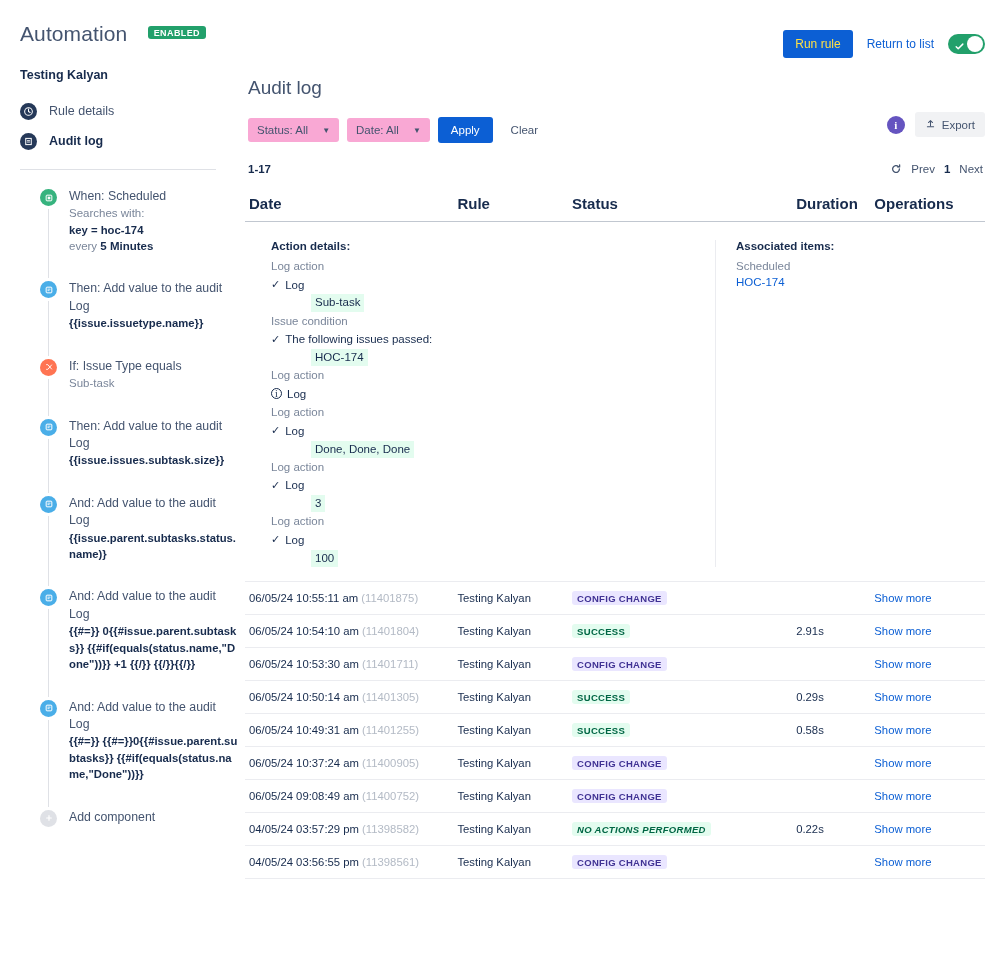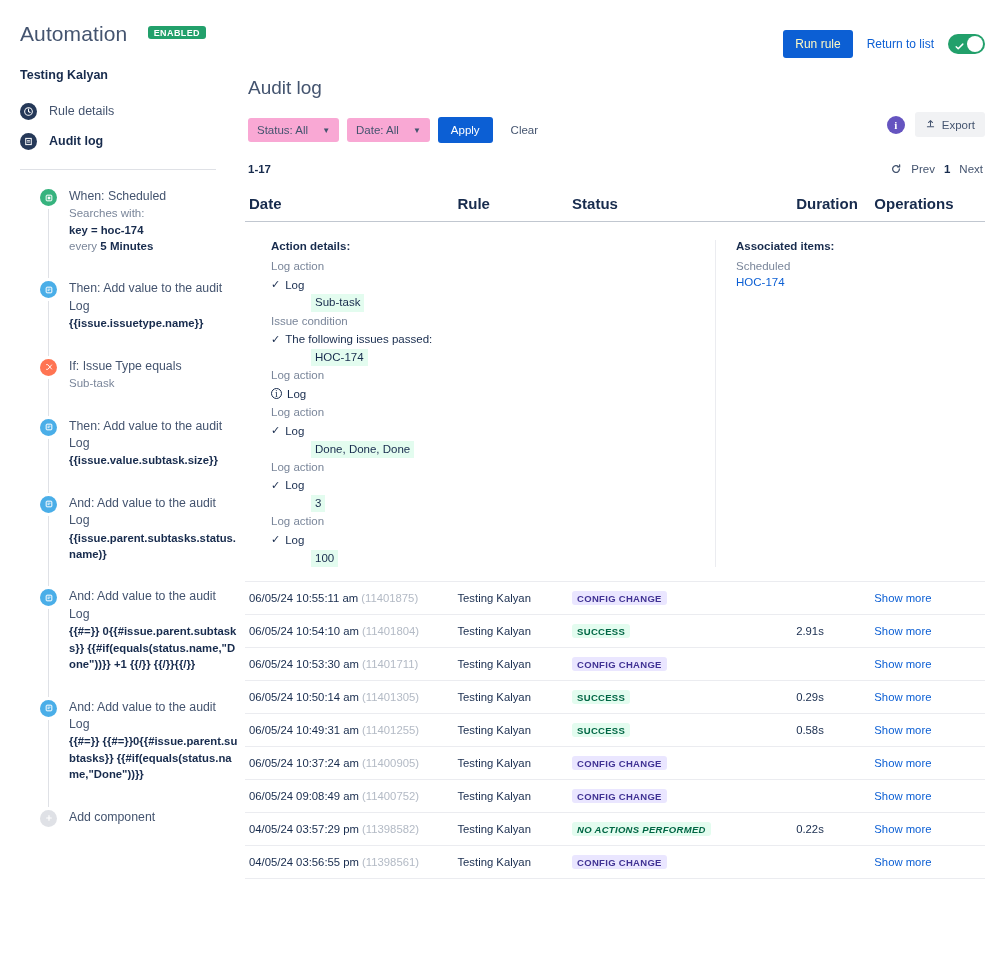--- a/index.html
+++ b/index.html
@@ -89,21 +89,21 @@
   .add-comp { color: #44546f; font-size: 12.3px; }
 
   
   .main { flex: 1 1 auto; padding: 20px 14px 0 0; position: relative; }
 
   .topbar {
     position: absolute; top: 30px; right: 14px;
     display: flex; align-items: center; gap: 14px;
   }
   .btn-primary {
-    background: #0c5fd4; color: #fef9c3; border: none; border-radius: 3px;
+    background: #0c5fd4; color: #fde047; border: none; border-radius: 3px;
     font-size: 12px; padding: 7px 12px; cursor: pointer;
     font-family: inherit;
   }
   .link-btn {
     color: #0c5fd4; font-size: 12px; cursor: pointer; background: none;
     border: none; font-family: inherit; padding: 0;
   }
   .toggle {
     width: 37px; height: 20px; border-radius: 11px; background: #22a06b;
     position: relative; cursor: pointer; display: flex; align-items: center;
@@ -291,21 +291,21 @@
 
       <div class="comp">
         <span class="comp-dot dot-blue">
           <svg width="10" height="10" viewBox="0 0 12 12">
               <rect x="2.6" y="2.6" width="6.8" height="6.8" rx="1" fill="none" stroke="#fff" stroke-width="1.2"></rect>
               <path d="M4.2 5h3.6M4.2 6.8h2.4" stroke="#fff" stroke-width="1"></path>
             </svg>
         </span>
         <div class="comp-body">
           <div class="comp-title">Then: Add value to the audit Log</div>
-          <div class="comp-code">{{issue.value.subtask.size}}</div>
+          <div class="comp-code">{{issue.issues.subtask.size}}</div>
         </div>
       </div>
 
       <div class="comp">
         <span class="comp-dot dot-blue">
           <svg width="10" height="10" viewBox="0 0 12 12">
               <rect x="2.6" y="2.6" width="6.8" height="6.8" rx="1" fill="none" stroke="#fff" stroke-width="1.2"></rect>
               <path d="M4.2 5h3.6M4.2 6.8h2.4" stroke="#fff" stroke-width="1"></path>
             </svg>
         </span>

